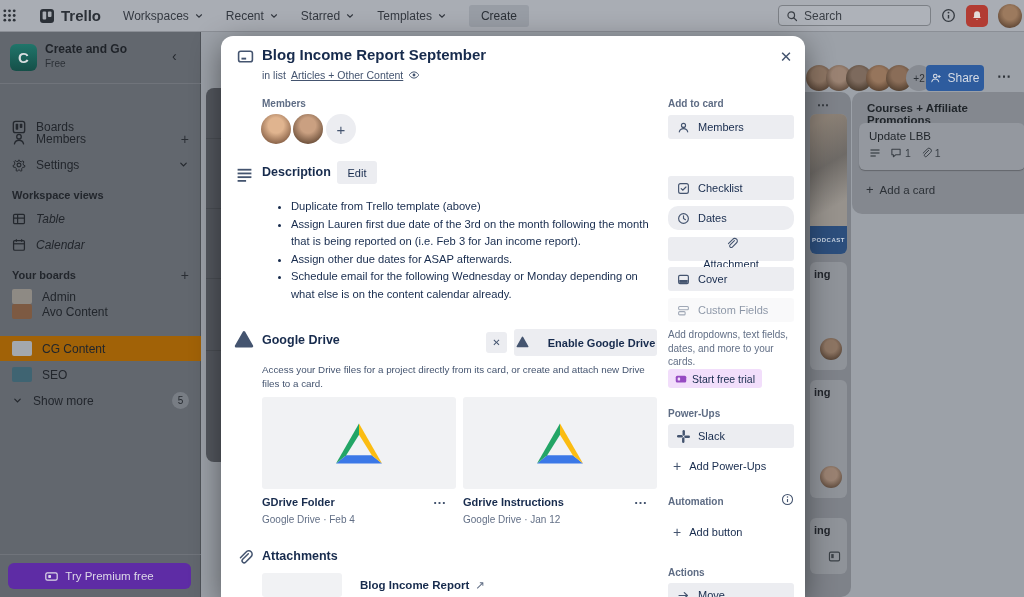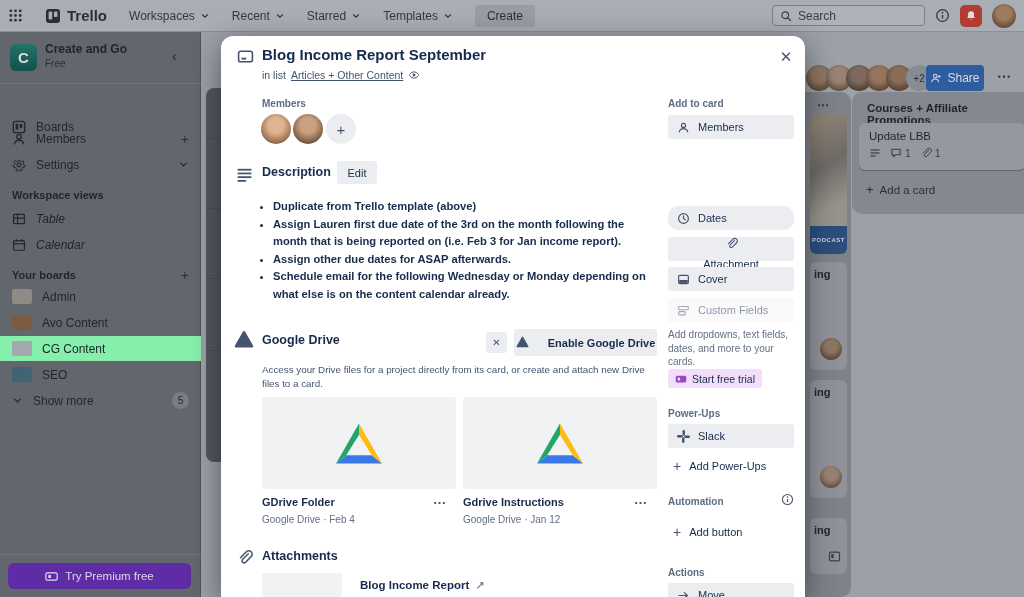--- a/index.html
+++ b/index.html
@@ -3,21 +3,21 @@
 <meta charset="utf-8">
 <style>
   * { box-sizing: border-box; margin: 0; padding: 0; }
   html,body { background:#9ca1a8; }
   body { font-family: "Liberation Sans", sans-serif; }
   .stage { position:relative; width:1024px; height:597px; overflow:hidden; background:#9ca1a8; }
   .abs { position:absolute; }
 
   
   .nav { position:absolute; left:0; top:0; width:1024px; height:32px; background:#a9adb4;
-         border-bottom:1px solid #8b8f96; display:flex; align-items:center; padding:0 8px; color:#2e333a; }
+         border-bottom:1px solid #8b8f96; display:flex; align-items:center; padding:0 2px; color:#2e333a; }
   .nav-left { display:flex; align-items:center; gap:22px; }
   .brand { display:flex; align-items:center; gap:6px; font-weight:bold; font-size:15px; color:#2b3037; }
   .nav-item { display:flex; align-items:center; gap:5px; font-size:12px; color:#333840; cursor:default; }
   .create-btn { background:#989da5; border-radius:3px; font-size:12px; color:#2b3037; padding:4px 12px; }
   .nav-right { margin-left:auto; display:flex; align-items:center; gap:10px; }
   .searchbox { display:flex; align-items:center; gap:6px; width:153px; height:21px;
                border:1px solid #7c8086; border-radius:4px; padding:0 7px; color:#3a3f46; background:#aeb2b9; }
   .searchbox input { border:none; outline:none; background:transparent; font-size:12px; color:#3a3f46; width:110px;
                      font-family:"Liberation Sans",sans-serif; }
   .searchbox input::placeholder { color:#3a3f46; opacity:1; }
@@ -28,21 +28,21 @@
   .sidebar { position:absolute; left:0; top:32px; width:201px; height:565px; background:#62676e; border-right:1px solid #4e5258; }
   .ws-head { position:absolute; left:0; top:0; width:201px; height:52px; border-bottom:1px solid #70747b; }
   .ws-logo { position:absolute; left:10px; top:12px; width:27px; height:27px; border-radius:6px;
              background:linear-gradient(#20756a,#154f48); color:#d9dee0; font-weight:bold; font-size:15px;
              display:flex; align-items:center; justify-content:center; }
   .srow { position:absolute; left:0; width:201px; height:25px; display:flex; align-items:center;
           gap:10px; padding:0 12px; font-size:12px; color:#22262c; }
   .srow .tail { margin-left:auto; color:#2a2e34; }
   .sec-label { font-size:11px; font-weight:bold; color:#22262c; }
   .thumb { width:20px; height:15px; border-radius:2px; flex:0 0 auto; }
-  .srow.sel { background:#86efac; }
+  .srow.sel { background:#a16207; }
   .count-badge { margin-left:auto; width:17px; height:17px; border-radius:50%; background:#787d84;
                  color:#24282e; font-size:10px; display:flex; align-items:center; justify-content:center; }
   .premium-btn { position:absolute; left:8px; top:531px; width:183px; height:26px; border-radius:6px;
                  background:#5e2ca5; color:#ddd9e8; font-size:11.5px; display:flex; align-items:center;
                  justify-content:center; gap:7px; }
   .side-div { position:absolute; left:0; top:522px; width:201px; border-top:1px solid #70747b; }
 
   
   .board-avatar { position:absolute; top:65px; width:26px; height:26px; border-radius:50%; }
   .share-btn { position:absolute; left:926px; top:65px; width:58px; height:26px; background:#2e5c9e;
@@ -64,21 +64,21 @@
   .m-sub { position:absolute; left:41px; top:33px; font-size:10.5px; color:#44546f; display:flex; align-items:center; gap:5px; }
   .m-sub a { color:#44546f; text-decoration:underline; }
   .m-label { font-size:10px; font-weight:bold; color:#5e6c84; }
   .m-avatar { position:absolute; top:78px; width:30px; height:30px; border-radius:50%;
               background:radial-gradient(circle at 50% 38%, #e0b48f 32%, #7c563d 85%); }
   .plus-circle { position:absolute; left:105px; top:78px; width:30px; height:30px; border-radius:50%;
                  background:#ecedf1; color:#44546f; font-size:15px; display:flex; align-items:center; justify-content:center; }
   .sec-head { font-size:12.5px; font-weight:bold; color:#172b4d; }
   .gray-btn { background:#ecedf1; border-radius:3px; color:#172b4d; display:flex; align-items:center; justify-content:center; }
   .bullets { position:absolute; left:46px; top:162px; width:392px; }
-  .bullets li { font-size:11.2px; line-height:17.5px; color:#172b4d; margin-left:6px;font-weight:bold; }
+  .bullets li { font-size:11.2px; line-height:17.5px; color:#172b4d; margin-left:24px; }
   .gd-sub { position:absolute; left:41px; top:327px; width:394px; font-size:9.8px; line-height:14px; color:#44546f; }
   .gd-box { position:absolute; top:361px; width:194px; height:92px; background:#f1f2f4; border-radius:3px;
             display:flex; align-items:center; justify-content:center; }
   .gd-name { position:absolute; font-size:11px; font-weight:bold; color:#172b4d; }
   .gd-meta { position:absolute; font-size:10px; color:#626f86; }
   .atc-btn { position:absolute; left:447px; width:126px; height:24px; background:#ecedf1; border-radius:3px;
              display:flex; align-items:center; gap:8px; padding:0 9px; font-size:11px; color:#172b4d; }
   .atc-btn svg, .atc-btn .g { color:#44546f; flex:0 0 auto; }
   .rc-label { position:absolute; left:447px; font-size:10px; font-weight:bold; color:#5e6c84; }
   .plain-row { position:absolute; left:452px; display:flex; align-items:center; gap:8px; font-size:11px; color:#172b4d; }
@@ -229,21 +229,21 @@
     </div>
 
     <div class="srow" style="top:230px;">
       <span class="sec-label">Your boards</span>
       <span class="tail" style="font-size:14px;">+</span>
     </div>
     <div class="srow" style="top:252px;">
       <span class="thumb" style="background:#8e8a84;"></span>
       <span>Admin</span>
     </div>
-    <div class="srow" style="top:278px;">
+    <div class="srow" style="top:267px;">
       <span class="thumb" style="background:#7d5a42;"></span>
       <span>Avo Content</span>
     </div>
     <div class="srow sel" style="top:304px;">
       <span class="thumb" style="background:#a3a8ae;"></span>
       <span>CG Content</span>
     </div>
     <div class="srow" style="top:330px;">
       <span class="thumb" style="background:#3f6472;"></span>
       <span>SEO</span>
@@ -440,20 +440,27 @@
 
     <div class="rc-label" style="top:62px;">Add to card</div>
 
     <div class="atc-btn" style="top:79px;">
       <svg width="13" height="13" viewBox="0 0 16 16">
           <circle cx="8" cy="5.4" r="2.5" stroke="currentColor" stroke-width="1.4" fill="none"></circle>
           <path d="M2.8 13.4c.7-2.8 2.7-4 5.2-4s4.5 1.2 5.2 4" stroke="currentColor" stroke-width="1.4" fill="none" stroke-linecap="round"></path>
         </svg>
       <span>Members</span>
     </div>
+    <div class="atc-btn" style="top:140px;">
+      <svg width="13" height="13" viewBox="0 0 16 16">
+          <rect x="2" y="2" width="12" height="12" rx="2.4" stroke="currentColor" stroke-width="1.4" fill="none"></rect>
+          <path d="M5.2 8.1l2 2 3.8-3.9" stroke="currentColor" stroke-width="1.5" fill="none" stroke-linecap="round"></path>
+        </svg>
+      <span>Checklist</span>
+    </div>
     <div class="atc-btn" style="top:170px;border-radius:10px;">
       <svg width="13" height="13" viewBox="0 0 16 16">
           <circle cx="8" cy="8" r="6" stroke="currentColor" stroke-width="1.4" fill="none"></circle>
           <path d="M8 4.6V8l2.4 1.5" stroke="currentColor" stroke-width="1.4" fill="none" stroke-linecap="round"></path>
         </svg>
       <span>Dates</span>
     </div>
     <div class="atc-btn" style="top:201px;flex-direction:column;">
       <svg width="13" height="13" viewBox="0 0 16 16">
           <path d="M11.6 4.4l-5.3 5.3a1.9 1.9 0 1 0 2.7 2.7l5-5a3.2 3.2 0 1 0-4.5-4.5L4.2 8.2" fill="none" stroke="currentColor" stroke-width="1.3" stroke-linecap="round"></path>

